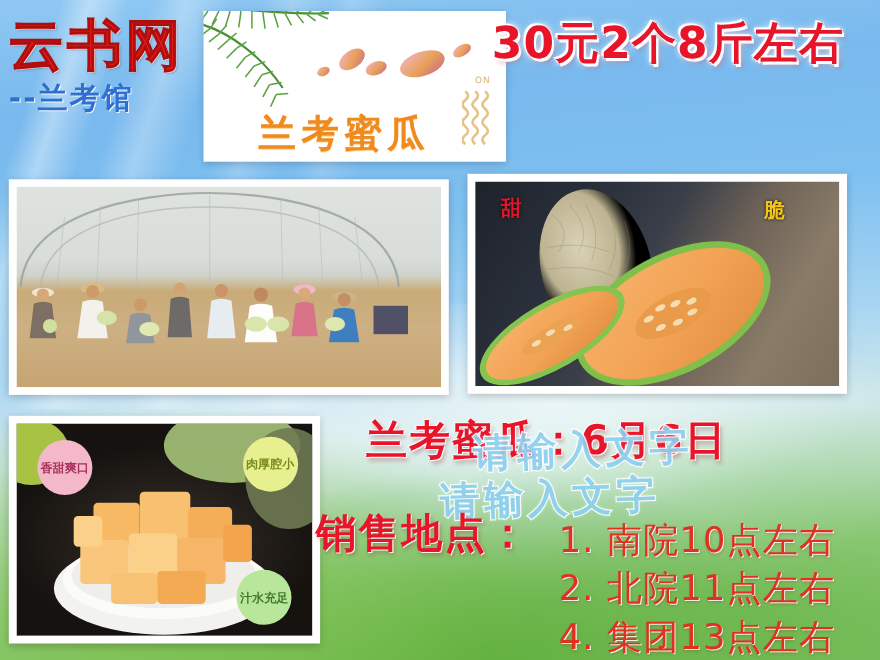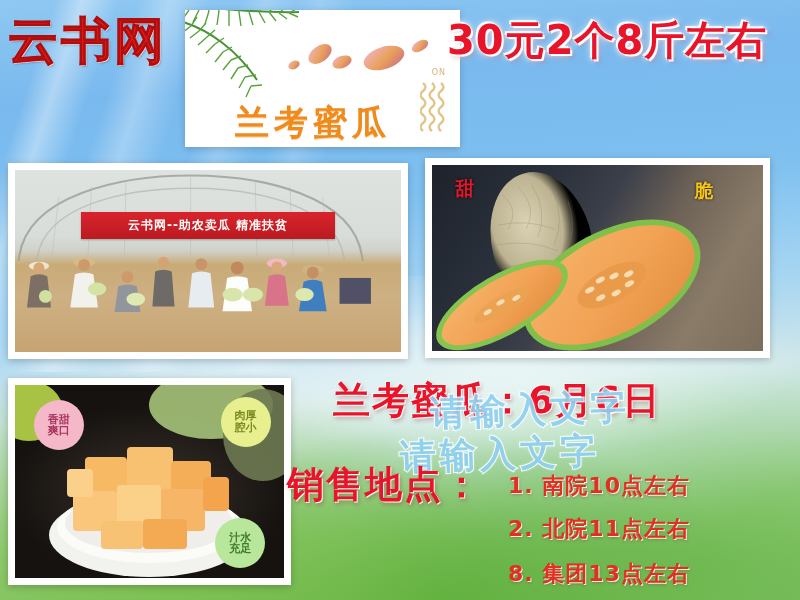--- a/index.html
+++ b/index.html
@@ -116,21 +116,21 @@
     background:linear-gradient(120deg,#1d222b 0%,#2b313c 28%,#3a3f49 45%,#6d6257 62%,#8a7b68 80%,#7c6e5c 100%);}
   .lbl-sweet{position:absolute;left:7%;top:6%;font-size:19px;font-weight:bold;color:#e4162a;
     text-shadow:0 0 3px rgba(0,0,0,.8);}
   .lbl-crisp{position:absolute;right:15%;top:7%;font-size:19px;font-weight:bold;color:#f5c518;
     text-shadow:0 0 3px rgba(0,0,0,.8);}
 
   
   #photo-cubes{left:8px;top:378px;width:283px;height:207px;}
   .cubes-bg{position:absolute;inset:0;background:radial-gradient(ellipse 70% 60% at 50% 55%, #3a322c 0%, #15120f 75%);}
   .badge{
-    position:absolute;border-radius:50%;display:flex;flex-direction:column;
+    position:absolute;border-radius:50%;display:flex;flex-direction:row;
     align-items:center;justify-content:center;line-height:1.05;
     font-size:11px;font-weight:bold;text-align:center;
   }
   .badge.pink{left:7%;top:8%;width:50px;height:50px;background:#f4b8c8;color:#a8335e;}
   .badge.lime{right:5%;top:6%;width:50px;height:50px;background:#e8ef8f;color:#7a8a1e;}
   .badge.green{right:7%;bottom:5%;width:50px;height:50px;background:#b8e69a;color:#3f7a2a;}
 
   
   .sales-time{
     position:absolute;left:333px;top:382px;
@@ -150,39 +150,40 @@
   #wm-2{left:400px;top:436px;font-size:36px;transform:rotate(-2deg);}
   .sales-place{
     position:absolute;left:287px;top:466px;
     font-size:37px;font-weight:bold;letter-spacing:2px;
     color:#e8142a;
     text-shadow:1px 1px 0 rgba(255,255,255,.9), 2px 3px 4px rgba(150,0,20,.3);
     white-space:nowrap;line-height:1;
   }
   .place-item{
     position:absolute;
-    font-size:22px;font-weight:bold;letter-spacing:1px;
+    font-size:32px;font-weight:normal;letter-spacing:1px;
     color:#e03020;
     text-shadow:1px 1px 0 rgba(255,255,255,.85), 1px 2px 3px rgba(150,0,20,.28);
     white-space:nowrap;line-height:1;
   }
   #place-1{left:508px;top:475px;}
   #place-2{left:508px;top:518px;}
   #place-3{left:508px;top:563px;}
 </style>
 </head>
 <body>
 
 <div id="poster">
 
   <div class="rays"></div>
   <div class="cloudhaze"></div>
 
   <div class="logo">
     <div class="logo-main">云书网</div>
+    <div class="logo-sub">--兰考馆</div>
   </div>
 
   <div class="banner-card">
     <svg class="palm" viewBox="0 0 150 115">
       <g stroke="#4f9e34" stroke-width="1.4" fill="none" opacity=".95">
         <path d="M2 8 C38 6 78 14 120 12" stroke="#3f8c2a" stroke-width="2"></path>
         <g>
           <path d="M10 10 L2 2 M20 10 L14 0 M30 11 L26 1 M40 11 L38 1 M50 12 L50 2 M60 12 L62 2 M70 12 L74 3 M80 12 L86 4 M90 12 L97 5 M100 13 L108 6 M110 13 L119 8"></path>
           <path d="M10 10 L3 20 M20 10 L14 22 M30 11 L26 24 M40 11 L38 25 M50 12 L50 26 M60 12 L62 26 M70 12 L74 25 M80 12 L86 23 M90 12 L97 21 M100 13 L108 19 M110 13 L119 17"></path>
         </g>
@@ -229,23 +230,20 @@
         <g stroke="#b6bdb5" stroke-width="1" opacity=".55">
           <path d="M40 100 L48 30"></path>
             <path d="M80 100 L84 18"></path>
             <path d="M120 100 L122 12"></path>
           <path d="M193 100 L193 6"></path>
             <path d="M266 100 L264 12"></path>
             <path d="M306 100 L302 18"></path>
             <path d="M346 100 L338 30"></path>
         </g>
       </svg>
-      <div class="farm-banner">
-        <span>云书网--助农卖瓜 精准扶贫</span>
-      </div>
       <svg class="people" viewBox="0 0 386 75" preserveAspectRatio="none">
         <g>
           <g transform="translate(14,6)">
             <ellipse cx="12" cy="7" rx="11" ry="4.5" fill="#efe5cf"></ellipse>
               <circle cx="12" cy="9" r="6" fill="#d8a878"></circle>
             <path d="M3 18 q9 -4 18 0 l4 34 h-26 z" fill="#7d6f63"></path>
               <circle cx="19" cy="40" r="7" fill="#cfe0a0"></circle>
           </g>
           <g transform="translate(62,2)">
             <ellipse cx="13" cy="7" rx="12" ry="5" fill="#d8bb84"></ellipse>
@@ -377,15 +375,15 @@
       </div>
     </div>
   </div>
 
   <div class="sales-time">兰考蜜瓜：6月6日</div>
   <div class="watermark" id="wm-1">请输入文字</div>
   <div class="watermark" id="wm-2">请输入文字</div>
   <div class="sales-place">销售地点：</div>
   <div class="place-item" id="place-1">1. 南院10点左右</div>
   <div class="place-item" id="place-2">2. 北院11点左右</div>
-  <div class="place-item" id="place-3">8. 集团13点左右</div>
+  <div class="place-item" id="place-3">4. 集团13点左右</div>
 
 </div>
 
 </body></html>

